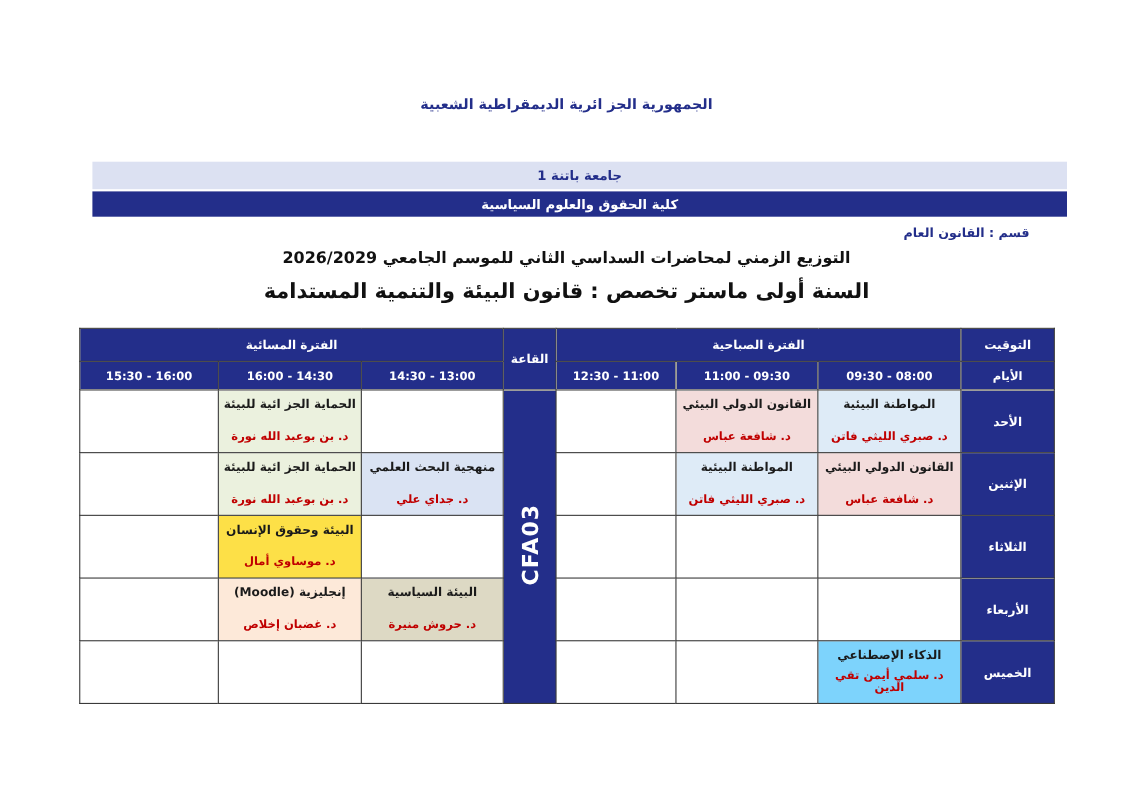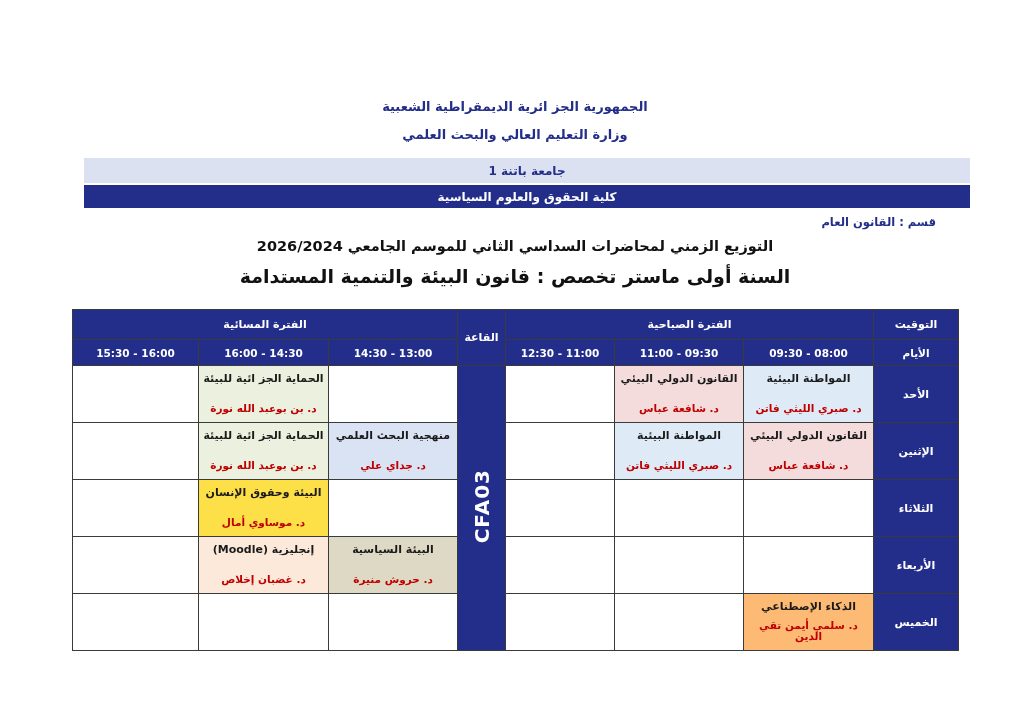--- a/index.html
+++ b/index.html
@@ -8,21 +8,21 @@
     --course-text:#1a1a1a;
     --professor-text:#c00000;
     --grid:#3a3a3a;
   }
   *{box-sizing:border-box;}
   body{
     margin:0;width:1024px;height:724px;background:#ffffff;
     font-family:"DejaVu Sans","Liberation Sans",sans-serif;
     position:relative;overflow:hidden;
   }
-  .doc{position:absolute;left:72px;top:11px;width:886px;height:582px;}
+  .doc{position:absolute;left:72px;top:0;width:886px;height:582px;}
   .gov-line{position:absolute;width:100%;text-align:center;color:var(--navy);
     font-weight:bold;font-size:13px;direction:rtl;}
   .gov1{top:88px;}
   .gov2{top:116px;}
   .banner{position:absolute;width:100%;display:flex;align-items:center;justify-content:center;
     font-weight:bold;font-size:12px;direction:rtl;margin-left:12px;}
   .banner-univ{top:147px;height:25px;background:var(--banner-light);color:var(--navy);}
   .banner-fac{top:174px;height:23px;background:var(--navy);color:#ffffff;}
   .dept{position:absolute;top:204px;right:22px;color:var(--navy);
     font-weight:bold;font-size:11.5px;direction:rtl;}
@@ -53,28 +53,27 @@
     text-align:center;direction:rtl;line-height:1.1;}
   .prof{font-size:10.5px;font-weight:bold;color:var(--professor-text);
     text-align:center;direction:rtl;line-height:1.1;}
 </style>
 </head>
 <body>
 
 <div class="doc">
 
   <div class="gov-line gov1">الجمهورية الجز ائرية الديمقراطية الشعبية</div>
-  <div class="gov-line gov2">وزارة التعليم العالي والبحث العلمي</div>
 
   <div class="banner banner-univ">جامعة باتنة 1</div>
   <div class="banner banner-fac">كلية الحقوق والعلوم السياسية</div>
 
   <div class="dept">قسم : القانون العام</div>
 
-  <div class="title title1">التوزيع الزمني لمحاضرات السداسي الثاني للموسم الجامعي 2026/2024</div>
+  <div class="title title1">التوزيع الزمني لمحاضرات السداسي الثاني للموسم الجامعي 2026/2029</div>
   <div class="title title2">السنة أولى ماستر تخصص : قانون البيئة والتنمية المستدامة</div>
 
   <table class="tt" dir="rtl">
     <colgroup>
       <col style="width:85px">
         <col style="width:130px">
         <col style="width:129px">
         <col style="width:109px">
       <col style="width:48px">
         <col style="width:129px">
@@ -209,21 +208,21 @@
               <div class="course">إنجليزية (Moodle)</div>
               <div class="prof">د. غضبان إخلاص</div>
             </div>
           </td>
         <td class="slot">
             <div class="cellwrap"></div>
           </td>
       </tr>
       <tr class="day-row">
         <th class="navy day">الخميس</th>
-        <td class="slot" style="background: #fdba74;">
+        <td class="slot" style="background: #7dd3fc;">
             <div class="cellwrap">
               <div class="course">الذكاء الإصطناعي</div>
               <div class="prof">د. سلمي أيمن تقي الدين</div>
             </div>
           </td>
         <td class="slot">
             <div class="cellwrap"></div>
           </td>
         <td class="slot">
             <div class="cellwrap"></div>

